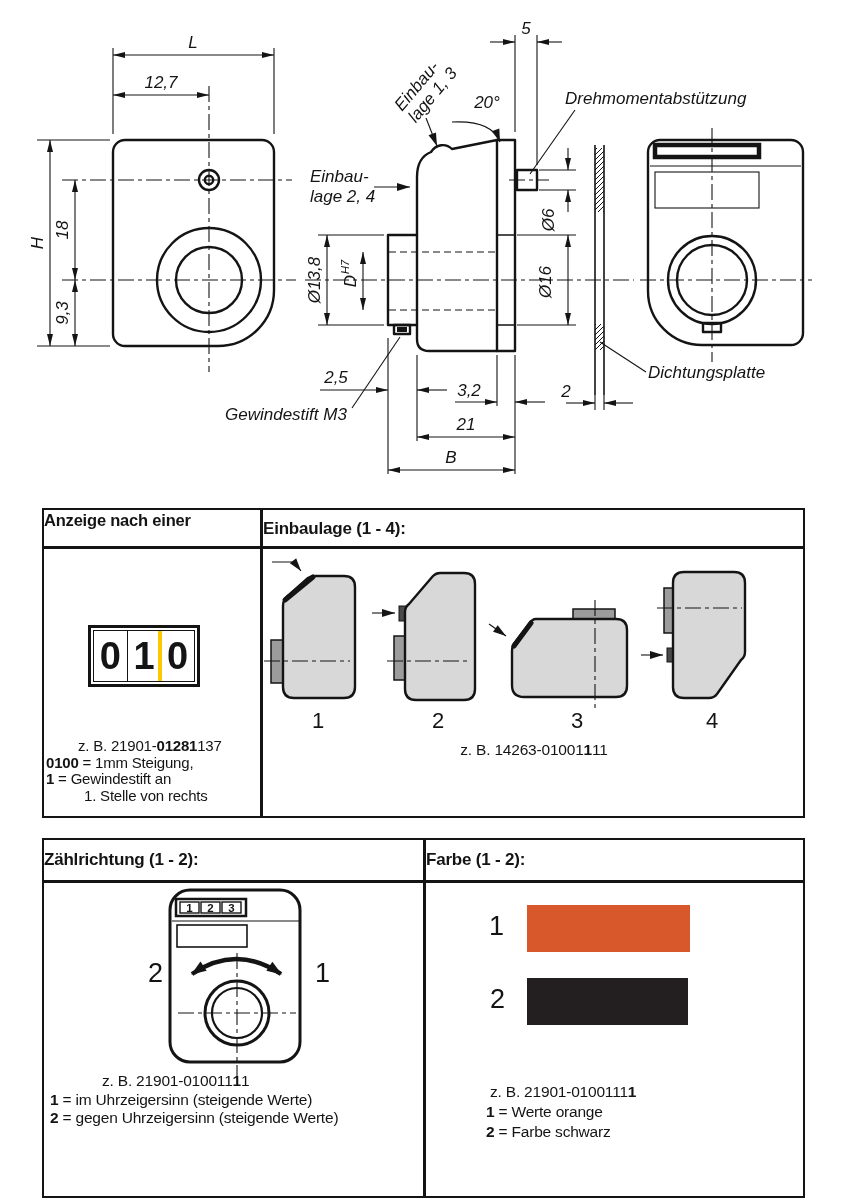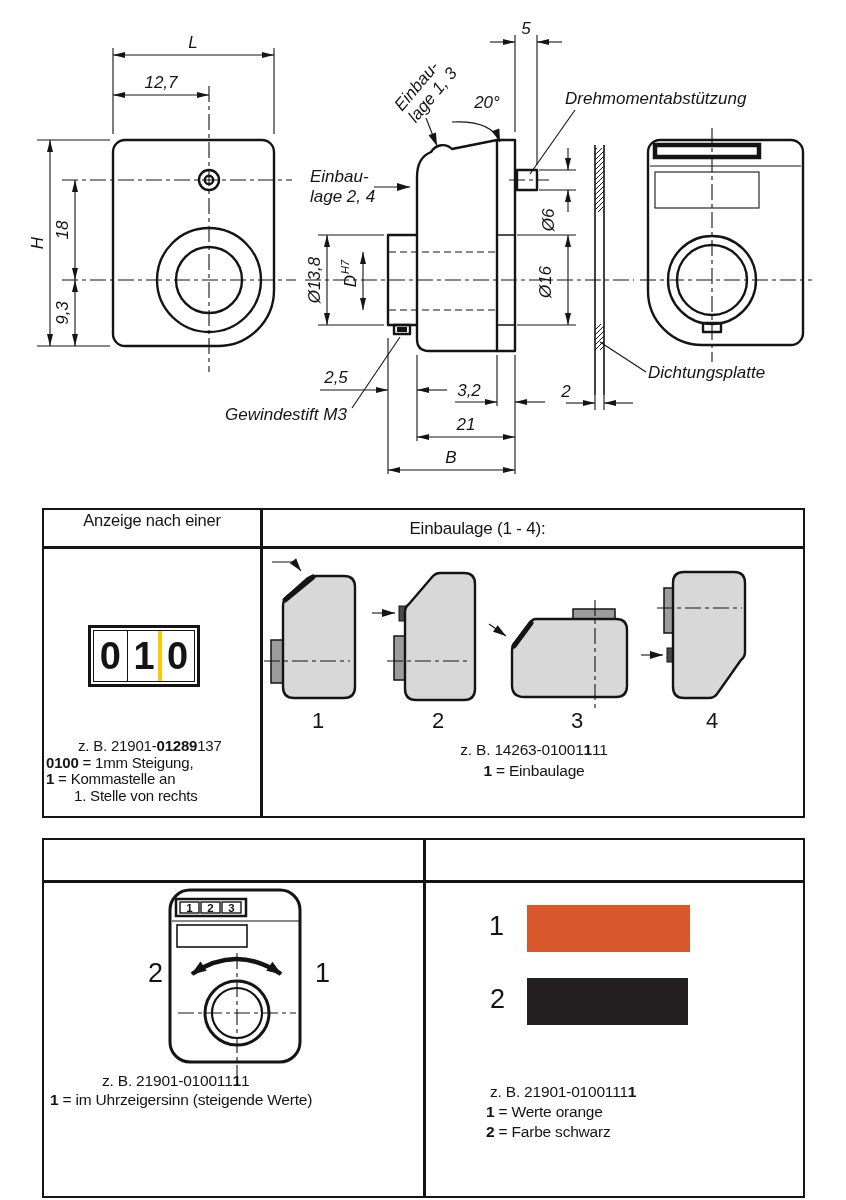--- a/index.html
+++ b/index.html
@@ -16,21 +16,21 @@
   svg .dimtxt{font:italic 17px "Liberation Sans",sans-serif;}
   svg .lbltxt{font:italic 17px "Liberation Sans",sans-serif;}
   svg .numtxt{font:22px "Liberation Sans",sans-serif;}
   svg .digittxt{font:bold 11.5px "Liberation Sans",sans-serif;}
   svg .body-fill{fill:#D8D8D8;stroke:#141414;stroke-width:2.4;stroke-linejoin:round;}
   svg .tab-fill{fill:#9C9C9C;stroke:#141414;stroke-width:1.5;}
   svg .nub-fill{fill:#4a4a4a;stroke:#141414;stroke-width:1;}
   svg .thick-edge{fill:none;stroke:#141414;stroke-width:5;stroke-linecap:round;}
   .frame{position:absolute;border:2.5px solid #141414;box-sizing:border-box;background:transparent;}
   .vline,.hline{position:absolute;background:#141414;}
-  .hdr{position:absolute;font-weight:normal;font-size:17px;line-height:19px;text-align:center;letter-spacing:-0.2px;}
+  .hdr{position:absolute;font-weight:bold;font-size:17px;line-height:19px;letter-spacing:-0.2px;}
   .cap{position:absolute;font-size:15.5px;line-height:16.5px;letter-spacing:-0.2px;white-space:nowrap;}
   .cap div{white-space:nowrap;}
   .counter{position:absolute;left:88px;top:625px;width:112px;height:62px;border:3px solid #141414;box-sizing:border-box;background:#fff;}
   .counter-inner{position:absolute;left:2px;top:2px;right:2px;bottom:2px;border:1.2px solid #141414;display:flex;}
   .counter-cell{flex:1;display:flex;align-items:center;justify-content:center;
                 font-size:38px;font-weight:bold;line-height:1;}
   .counter-cell.mid{border-left:1.2px solid #141414;border-right:1.2px solid #141414;}
   .comma-line{position:absolute;top:3px;bottom:3px;width:3.5px;z-index:2;}
   .swatch{position:absolute;box-sizing:border-box;}
   .swatch-label{position:absolute;font-size:27px;line-height:1;}
@@ -199,29 +199,28 @@
   <div class="counter">
     <div class="counter-inner">
       <div class="counter-cell">0</div>
       <div class="counter-cell mid">1</div>
       <div class="counter-cell">0</div>
     </div>
     <div class="comma-line" style="left: 67px; background-color: rgb(252, 200, 0);"></div>
   </div>
 
   <div class="cap" style="left:46px;top:738px;width:212px;font-size:15px;">
-    <div style="margin-left:32px;"><span>z. B. 21901-</span><span class="b">01289</span><span>137</span></div>
+    <div style="margin-left:32px;"><span>z. B. 21901-</span><span class="b">01281</span><span>137</span></div>
     <div><span class="b">0100</span><span> = 1mm Steigung,</span></div>
-    <div><span class="b">1</span><span> = Kommastelle an</span></div>
-    <div style="margin-left:28px;">1. Stelle von rechts</div>
+    <div><span class="b">1</span><span> = Gewindestift an</span></div>
+    <div style="margin-left:38px;">1. Stelle von rechts</div>
   </div>
 
   <div class="cap" style="left:263px;top:739px;width:542px;text-align:center;line-height:21px;">
     <div><span>z. B. 14263-01001</span><span class="b">1</span><span>11</span></div>
-    <div><span class="b">1</span><span> = Einbaulage</span></div>
   </div>
 
   <svg width="543" height="190" viewBox="262 550 543 190" style="left:262px;top:550px;">
     <defs>
       <marker id="far" markerUnits="userSpaceOnUse" markerWidth="16" markerHeight="11" refX="14" refY="5" orient="auto-start-reverse">
         <path d="M14 5 L1 1 L1 9 Z" fill="#141414"></path>
       </marker>
     </defs>
 
     <g>
@@ -258,20 +257,22 @@
       <path class="cl" d="M657 608 H742"></path>
       <line class="thin" x1="641" y1="655" x2="663" y2="655" stroke-width="1.6" marker-end="url(#far)"></line>
       <text class="numtxt" x="712" y="728" text-anchor="middle">4</text>
     </g>
   </svg>
 
   <div class="frame" style="left:42px;top:838px;width:763px;height:360px;"></div>
   <div class="vline" style="left:423px;top:838px;width:2.5px;height:360px;"></div>
   <div class="hline" style="left:42px;top:880px;width:763px;height:2.5px;"></div>
 
+  <div class="hdr" style="left:44px;top:850px;width:379px;">Zählrichtung (1 - 2):</div>
+  <div class="hdr" style="left:426px;top:850px;width:377px;">Farbe (1 - 2):</div>
 
   <svg width="210" height="200" viewBox="135 885 210 200" style="left:135px;top:885px;">
     <defs>
       <marker id="zar" markerUnits="userSpaceOnUse" markerWidth="18" markerHeight="14" refX="15" refY="7" orient="auto-start-reverse">
         <path d="M16 7 L1 1.5 L1 12.5 Z" fill="#141414"></path>
       </marker>
     </defs>
     <rect x="170" y="890" width="130" height="172" rx="20" fill="#fff" stroke="#141414" stroke-width="3"></rect>
     <rect x="176" y="899" width="70" height="17" fill="#fff" stroke="#141414" stroke-width="2.5"></rect>
     <g>
@@ -289,20 +290,21 @@
     <circle cx="237" cy="1013" r="25" fill="none" stroke="#141414" stroke-width="2.2"></circle>
     <path class="cl" d="M178 1013 H296"></path>
     <path class="cl" d="M237 953 V1077"></path>
   </svg>
   <div class="swatch-label" style="left:148px;top:960px;">2</div>
   <div class="swatch-label" style="left:315px;top:960px;">1</div>
 
   <div class="cap" style="left:50px;top:1072px;line-height:18.5px;">
     <div style="margin-left:52px;"><span>z. B. 21901-010011</span><span class="b">1</span><span>1</span></div>
     <div><span class="b">1</span><span> = im Uhrzeigersinn (steigende Werte)</span></div>
+    <div><span class="b">2</span><span> = gegen Uhrzeigersinn (steigende Werte)</span></div>
   </div>
 
   <div class="swatch-label" style="left:489px;top:913px;">1</div>
   <div class="swatch" style="left: 527px; top: 905px; width: 163px; height: 47px; background-color: rgb(217, 88, 43);"></div>
   <div class="swatch-label" style="left:490px;top:986px;">2</div>
   <div class="swatch" style="left: 527px; top: 978px; width: 161px; height: 47px; background-color: rgb(35, 31, 32);"></div>
 
   <div class="cap" style="left:486px;top:1082px;line-height:20px;">
     <div style="margin-left:4px;"><span>z. B. 21901-0100111</span><span class="b">1</span><span></span></div>
     <div><span class="b">1</span><span> = Werte orange</span></div>

